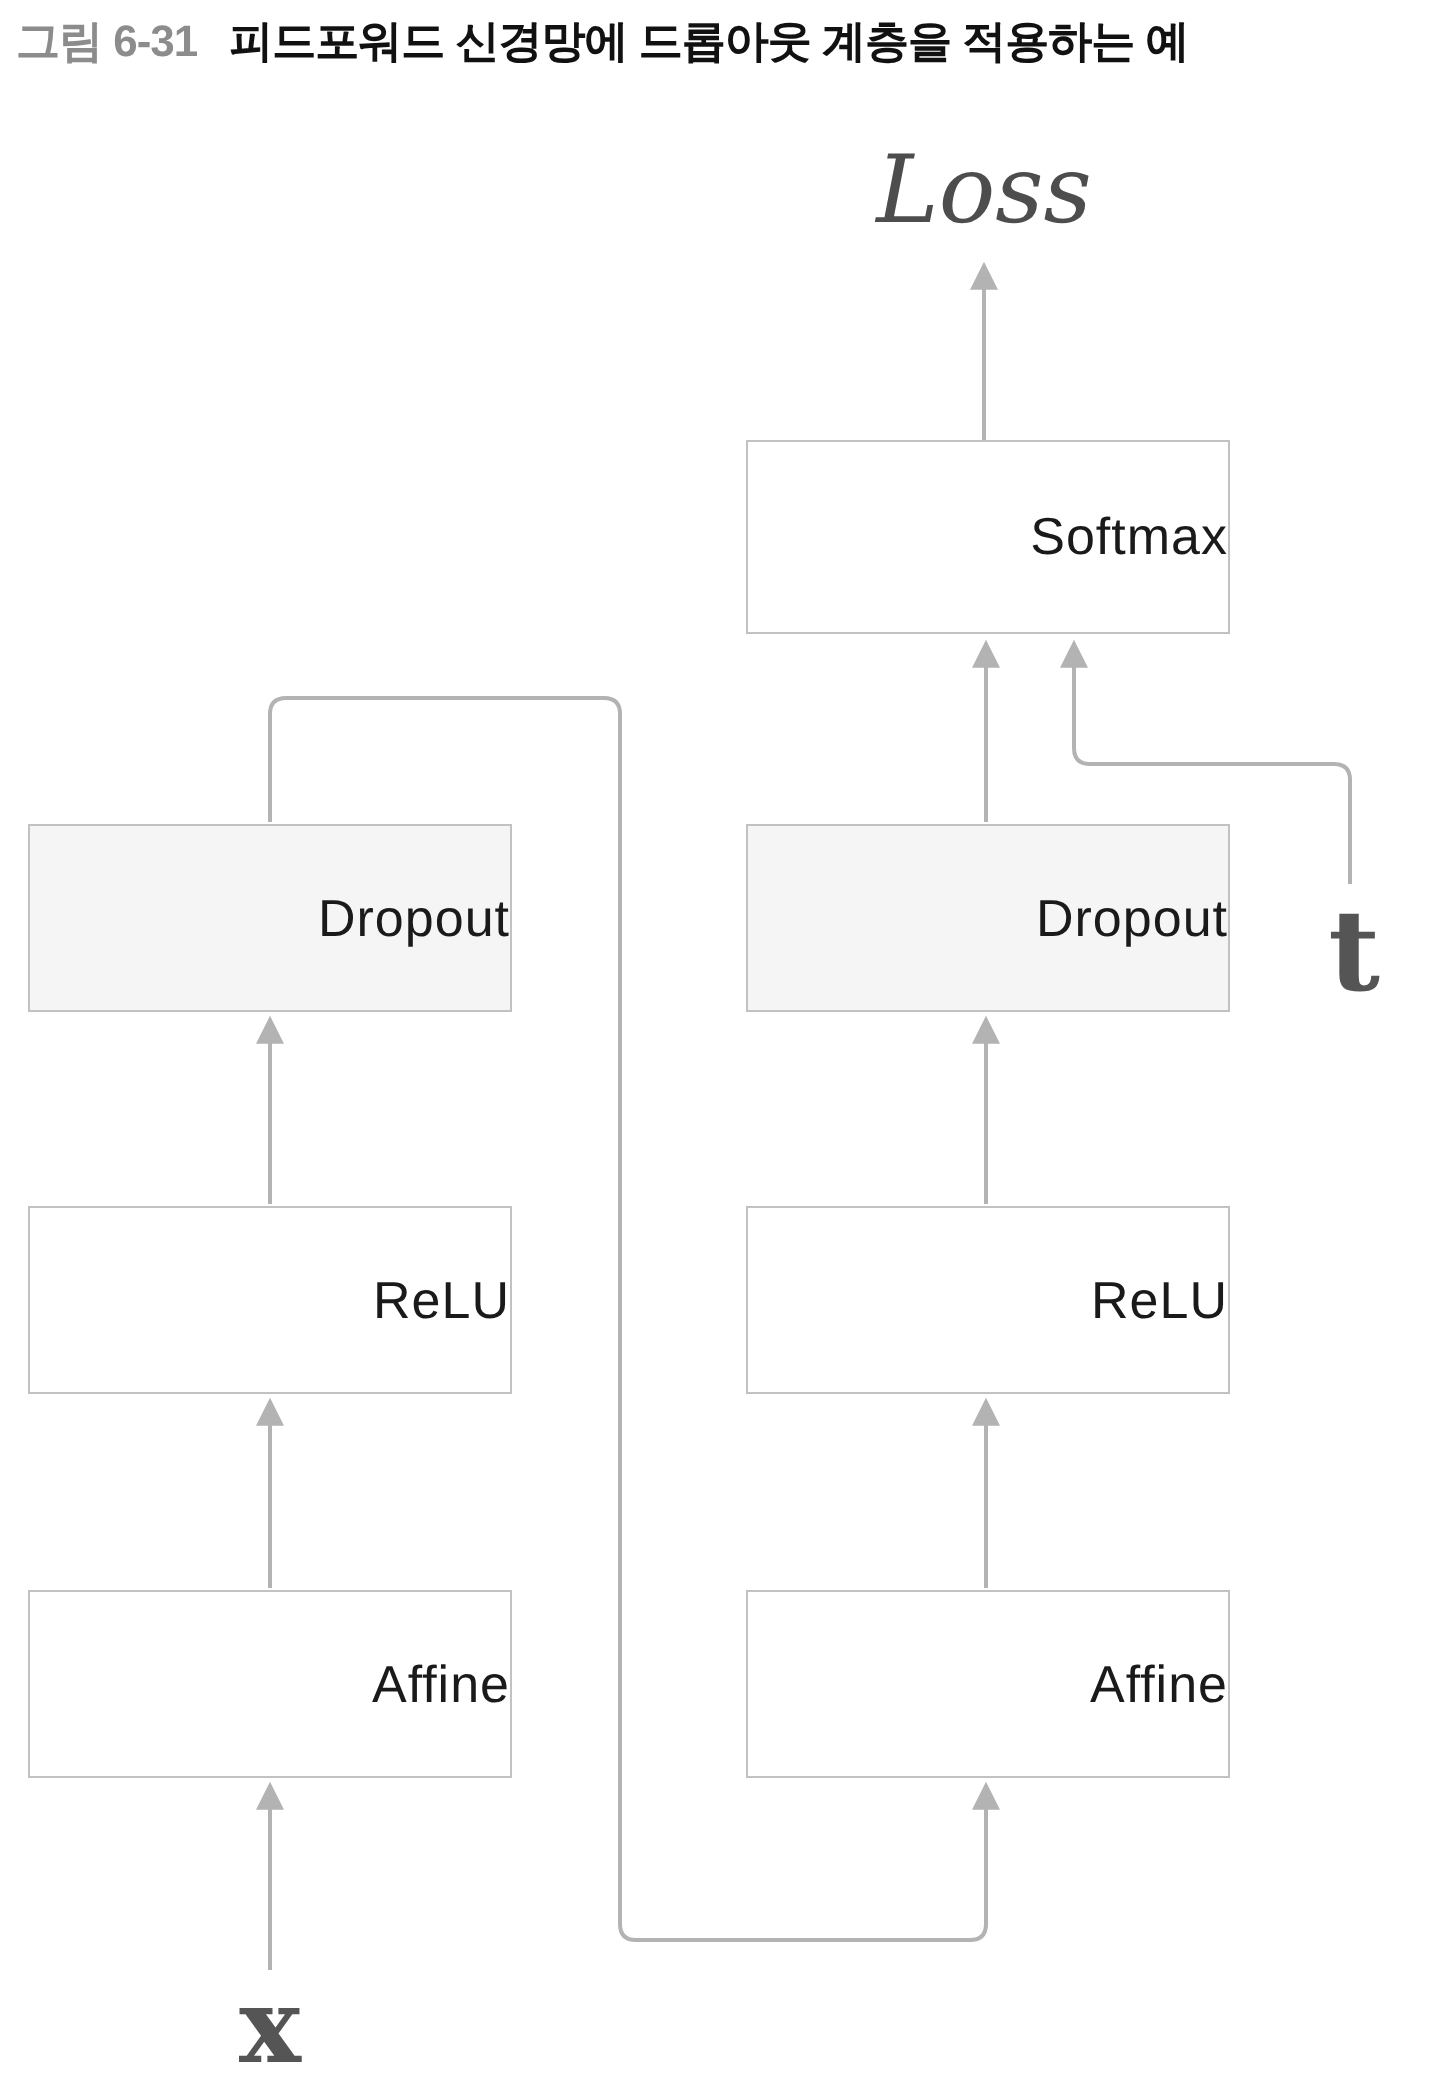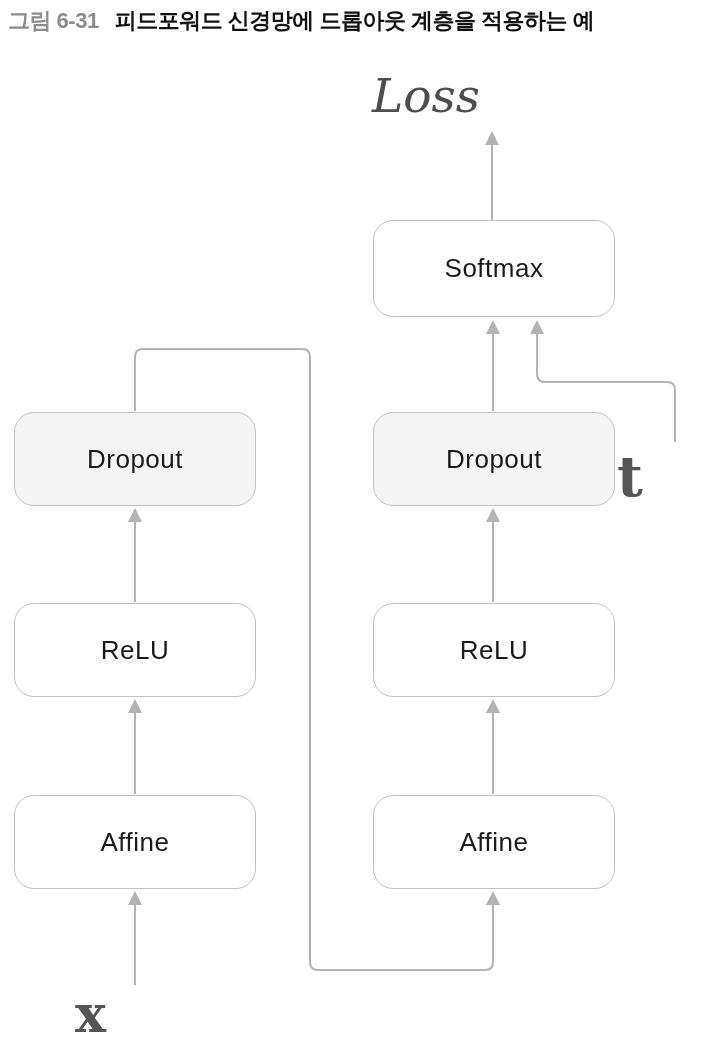--- a/index.html
+++ b/index.html
@@ -53,24 +53,24 @@
   .arrowhead-shape {
     fill: var(--wire, #b3b3b3);
   }
   .box {
     position: absolute;
     box-sizing: border-box;
     width: 242px;
     height: 94px;
     background: var(--box-fill, #ffffff);
     border: 1.5px solid var(--box-border, #c2c2c2);
-    border-radius: 20px;
+    border-radius: 0;
     display: flex;
     align-items: center;
-    justify-content: center;
+    justify-content: flex-end;
     text-align: center;
     font-size: 26px;
     color: var(--box-text, #1a1a1a);
     letter-spacing: 0.5px;
   }
   .box.dropout {
     background: var(--dropout-fill, #f5f5f5);
   }
   .box.softmax {
     left: 373px;
@@ -80,21 +80,21 @@
   }
   .box.softmax span { display: block; }
   .box.dropout-right { left: 373px; top: 412px; }
   .box.relu-right    { left: 373px; top: 603px; }
   .box.affine-right  { left: 373px; top: 795px; }
   .box.dropout-left  { left: 14px;  top: 412px; }
   .box.relu-left     { left: 14px;  top: 603px; }
   .box.affine-left   { left: 14px;  top: 795px; }
   .sym-label {
     position: absolute;
-    text-align: left;
+    text-align: center;
     color: var(--label-text, #555555);
     font-family: "DejaVu Serif", "Liberation Serif", serif;
     line-height: 1;
   }
   .loss-label {
     left: 372px;
     top: 72px;
     width: 240px;
     font-size: 47px;
     font-style: italic;

